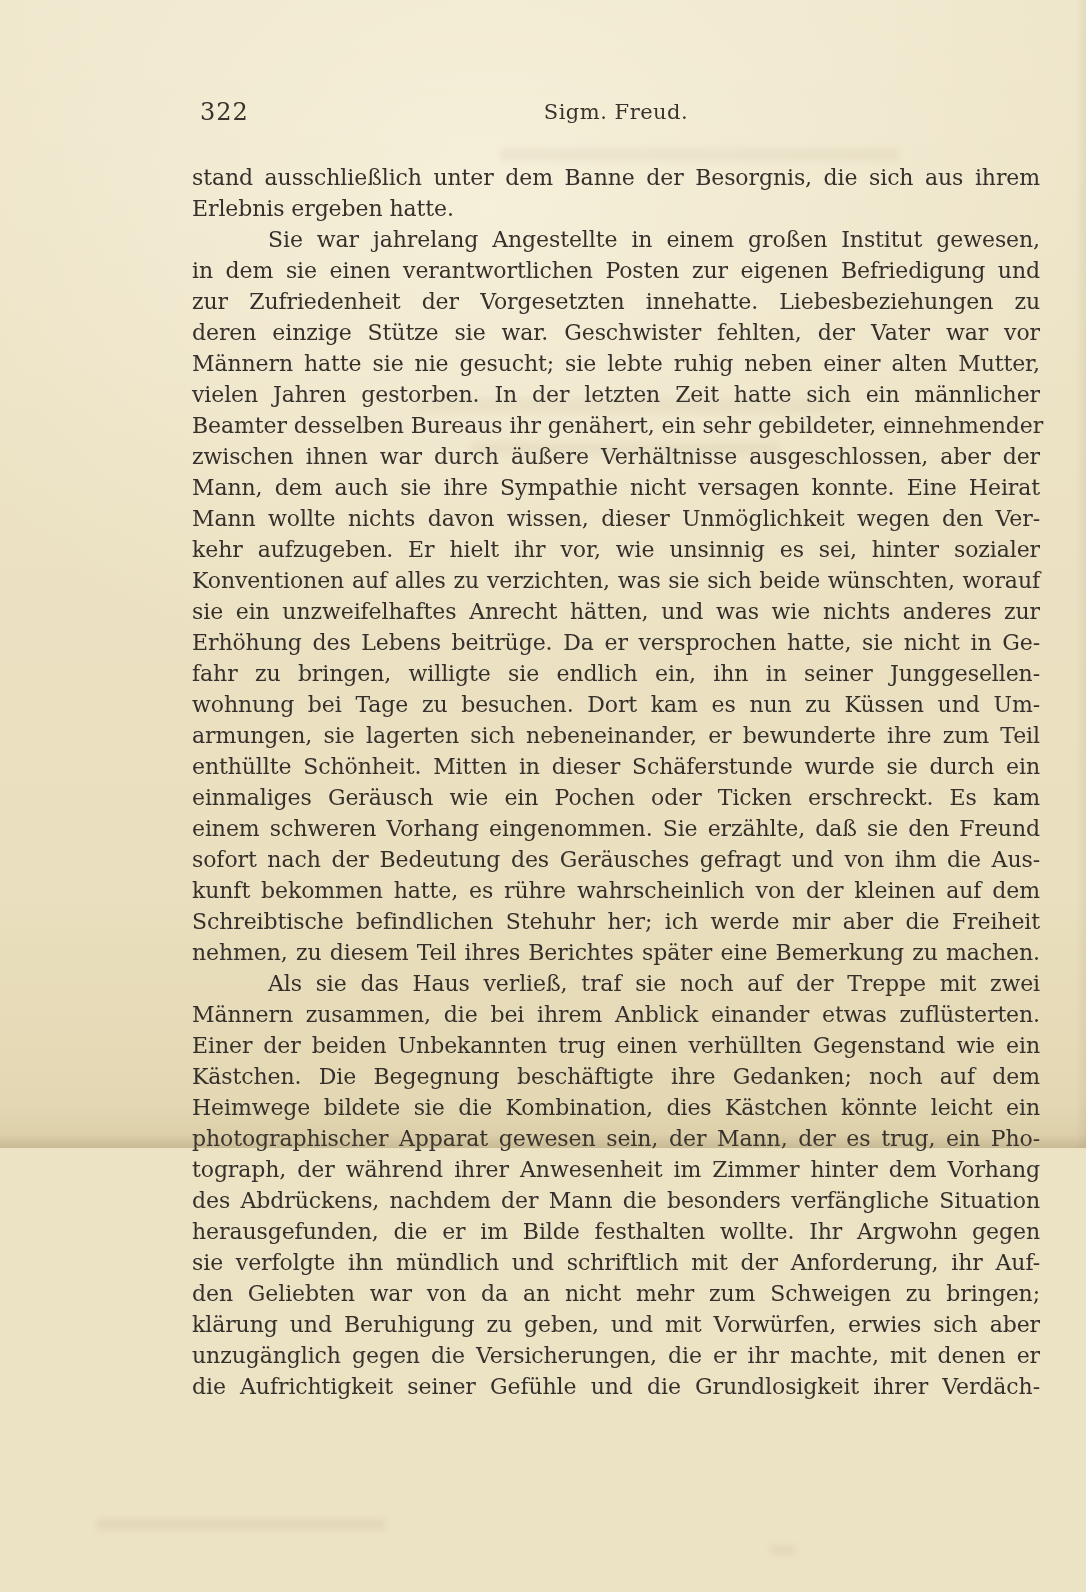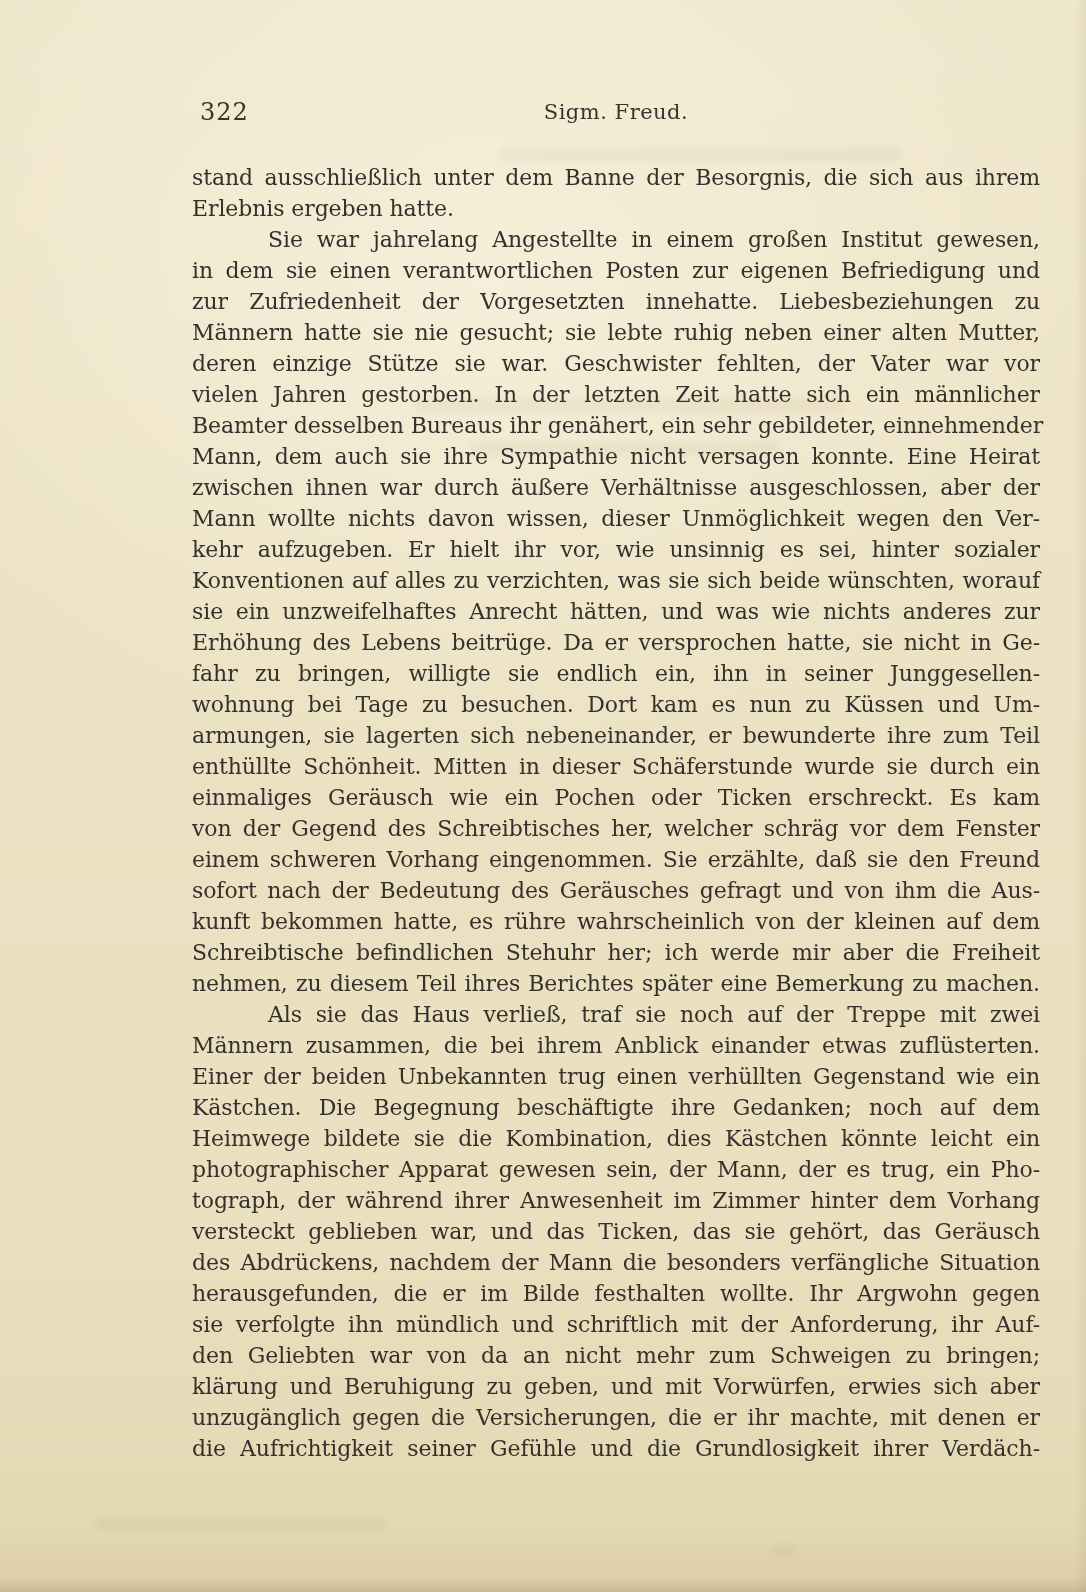--- a/index.html
+++ b/index.html
@@ -4,21 +4,21 @@
 <style>
   html, body { margin: 0; padding: 0; }
   body {
     width: 1086px; height: 1592px;
     overflow: hidden;
     font-family: "DejaVu Serif", serif;
     background: #ece2c4;
   }
   .page {
     position: relative;
-    width: 1086px; height: 1592px;
+    width: 1086px; height: 1148px;
     background:
       radial-gradient(ellipse 900px 700px at 45% 18%, rgba(255,252,238,0.45), rgba(255,252,238,0) 70%),
       linear-gradient(180deg, #efe7cc 0%, #ece2c4 40%, #eadfbe 78%, #e4d8b4 96%, #d9cca6 100%),
       #ece2c4;
   }
   
   .edge-bottom {
     position: absolute; left: 0; right: 0; bottom: 0; height: 14px;
     background: linear-gradient(180deg, rgba(120,104,70,0) 0%, rgba(120,104,70,0.18) 100%);
   }
@@ -93,50 +93,48 @@
     <span class="page-number">322</span>
     <span class="running-title">Sigm. Freud.</span>
   </div>
 
   <div class="body-text">
       <div class="line">stand ausschließlich unter dem Banne der Besorgnis, die sich aus ihrem</div>
       <div class="line no-just">Erlebnis ergeben hatte.</div>
       <div class="line indent">Sie war jahrelang Angestellte in einem großen Institut gewesen,</div>
       <div class="line">in dem sie einen verantwortlichen Posten zur eigenen Befriedigung und</div>
       <div class="line">zur Zufriedenheit der Vorgesetzten innehatte. Liebesbeziehungen zu</div>
+      <div class="line">deren einzige Stütze sie war. Geschwister fehlten, der Vater war vor</div>
       <div class="line">Männern hatte sie nie gesucht; sie lebte ruhig neben einer alten Mutter,</div>
-      <div class="line">deren einzige Stütze sie war. Geschwister fehlten, der Vater war vor</div>
       <div class="line">vielen Jahren gestorben. In der letzten Zeit hatte sich ein männlicher</div>
       <div class="line">Beamter desselben Bureaus ihr genähert, ein sehr gebildeter, einnehmender</div>
+      <div class="line">zwischen ihnen war durch äußere Verhältnisse ausgeschlossen, aber der</div>
       <div class="line">Mann, dem auch sie ihre Sympathie nicht versagen konnte. Eine Heirat</div>
-      <div class="line">zwischen ihnen war durch äußere Verhältnisse ausgeschlossen, aber der</div>
       <div class="line">Mann wollte nichts davon wissen, dieser Unmöglichkeit wegen den Ver-</div>
       <div class="line">kehr aufzugeben. Er hielt ihr vor, wie unsinnig es sei, hinter sozialer</div>
       <div class="line">Konventionen auf alles zu verzichten, was sie sich beide wünschten, worauf</div>
       <div class="line">sie ein unzweifelhaftes Anrecht hätten, und was wie nichts anderes zur</div>
       <div class="line">Erhöhung des Lebens beitrüge. Da er versprochen hatte, sie nicht in Ge-</div>
       <div class="line">fahr zu bringen, willigte sie endlich ein, ihn in seiner Junggesellen-</div>
       <div class="line">wohnung bei Tage zu besuchen. Dort kam es nun zu Küssen und Um-</div>
       <div class="line">armungen, sie lagerten sich nebeneinander, er bewunderte ihre zum Teil</div>
       <div class="line">enthüllte Schönheit. Mitten in dieser Schäferstunde wurde sie durch ein</div>
       <div class="line">einmaliges Geräusch wie ein Pochen oder Ticken erschreckt. Es kam</div>
-      <div class="line">von der Gegend des Schreibtisches her, welcher schräg vor dem Fenster</div>
       <div class="line">einem schweren Vorhang eingenommen. Sie erzählte, daß sie den Freund</div>
       <div class="line">sofort nach der Bedeutung des Geräusches gefragt und von ihm die Aus-</div>
       <div class="line">kunft bekommen hatte, es rühre wahrscheinlich von der kleinen auf dem</div>
       <div class="line">Schreibtische befindlichen Stehuhr her; ich werde mir aber die Freiheit</div>
       <div class="line">nehmen, zu diesem Teil ihres Berichtes später eine Bemerkung zu machen.</div>
       <div class="line indent">Als sie das Haus verließ, traf sie noch auf der Treppe mit zwei</div>
       <div class="line">Männern zusammen, die bei ihrem Anblick einander etwas zuflüsterten.</div>
       <div class="line">Einer der beiden Unbekannten trug einen verhüllten Gegenstand wie ein</div>
       <div class="line">Kästchen. Die Begegnung beschäftigte ihre Gedanken; noch auf dem</div>
       <div class="line">Heimwege bildete sie die Kombination, dies Kästchen könnte leicht ein</div>
       <div class="line">photographischer Apparat gewesen sein, der Mann, der es trug, ein Pho-</div>
       <div class="line">tograph, der während ihrer Anwesenheit im Zimmer hinter dem Vorhang</div>
-      <div class="line">versteckt geblieben war, und das Ticken, das sie gehört, das Geräusch</div>
       <div class="line">des Abdrückens, nachdem der Mann die besonders verfängliche Situation</div>
       <div class="line">herausgefunden, die er im Bilde festhalten wollte. Ihr Argwohn gegen</div>
       <div class="line">sie verfolgte ihn mündlich und schriftlich mit der Anforderung, ihr Auf-</div>
       <div class="line">den Geliebten war von da an nicht mehr zum Schweigen zu bringen;</div>
       <div class="line">klärung und Beruhigung zu geben, und mit Vorwürfen, erwies sich aber</div>
       <div class="line">unzugänglich gegen die Versicherungen, die er ihr machte, mit denen er</div>
       <div class="line">die Aufrichtigkeit seiner Gefühle und die Grundlosigkeit ihrer Verdäch-</div>
     </div>
 
   <div class="edge-right"></div>

